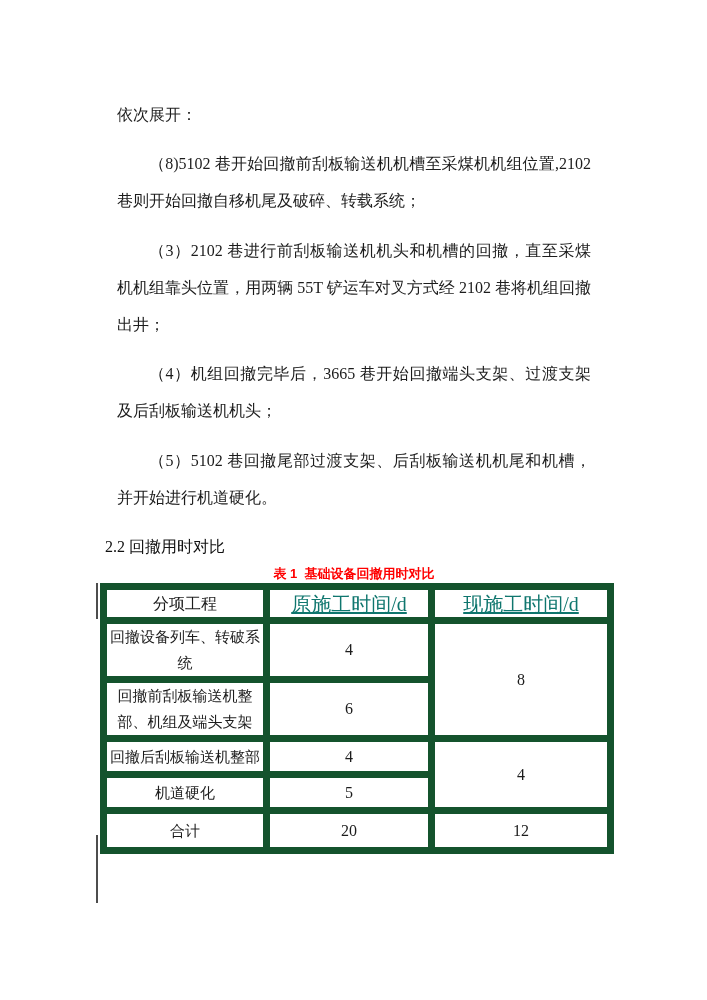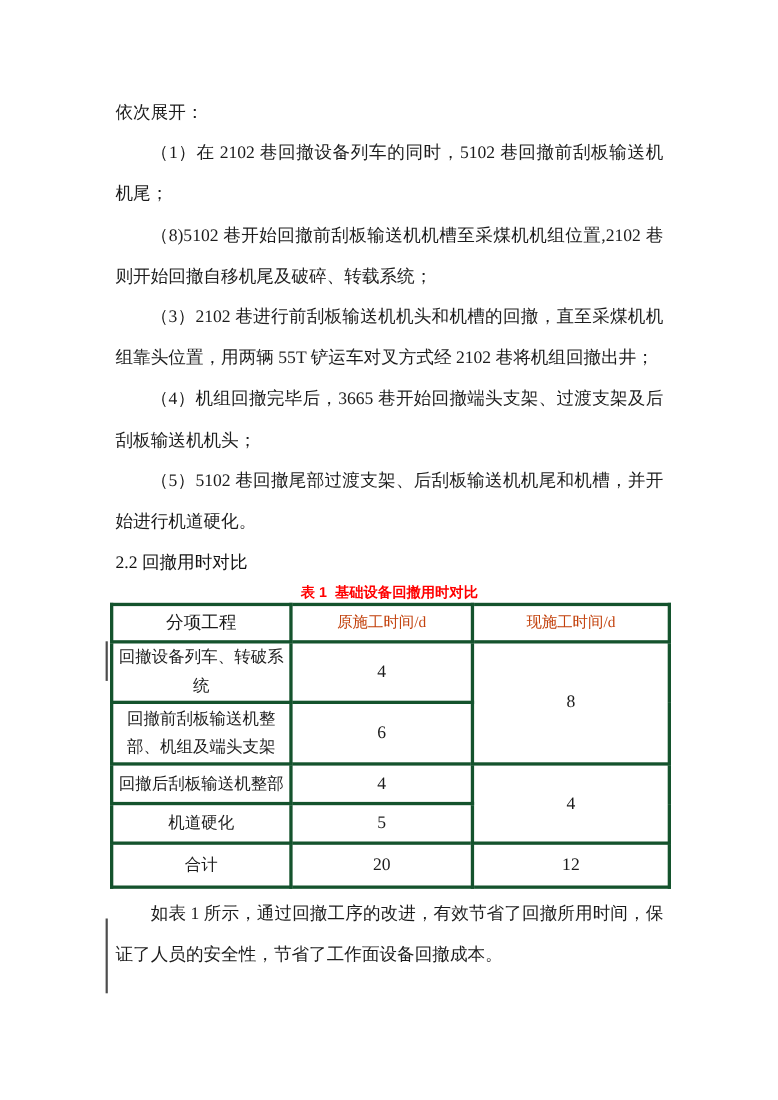--- a/index.html
+++ b/index.html
@@ -9,21 +9,21 @@
     background:#ffffff;
     overflow:hidden;
     font-family:"Liberation Serif","DejaVu Serif",serif;
     color:#1c1c1c;
   }
   .doc {
     position:absolute;
     left:105px; top:84px; width:498px;
   }
   .para {
-    margin:0;
+    margin:12px;
     font-size:16px;
     line-height:37.2px;
     text-align:justify;
     text-justify:inter-ideograph;
     color:#1c1c1c;
   }
   .para.indent { text-indent:2em; }
   .section-heading {
     margin:0;
     font-size:16px;
@@ -46,37 +46,38 @@
     border-collapse:collapse;
     table-layout:fixed;
     margin-left:-5px;
     width:507px;
     font-size:16px;
   }
   table.cmp col.c1 { width:163px; }
   table.cmp col.c2 { width:165px; }
   table.cmp col.c3 { width:179px; }
   table.cmp th, table.cmp td {
-    border:3px solid #14532d;
+    border:7px solid #14532d;
     text-align:center;
     vertical-align:middle;
     padding:0 2px;
     font-weight:normal;
     line-height:26px;
   }
   tr.hrow  { height:34px; }
   tr.r1    { height:34px; }
   tr.r2    { height:56px; }
   tr.r3    { height:36px; }
   tr.r4    { height:36px;padding-left:48px; }
   tr.r5    { height:40px; }
   th.plain { color:#1c1c1c; font-size:16px; }
   th.red {
-    color:#c2410c;
-    font-size:14px;
+    color:#0f766e;
+    text-decoration:underline;
+    font-size:20px;
   }
   td.lbl { font-size:15px; }
   .closing { margin-top:4px; }
   .change-bar {
     position:absolute;
     left:96px;
     width:2px;
     background:#4d4d4d;
   }
   .bar1 { top:583px; height:36px; }
@@ -86,21 +87,20 @@
 <body>
 
 <div class="page">
 
   <div class="change-bar bar1"></div>
   <div class="change-bar bar2"></div>
 
   <div class="doc">
 
     <p class="para">依次展开：</p>
-    <p class="para indent">（1）在 2102 巷回撤设备列车的同时，5102 巷回撤前刮板输送机机尾；</p>
     <p class="para indent">（8)5102 巷开始回撤前刮板输送机机槽至采煤机机组位置,2102 巷则开始回撤自移机尾及破碎、转载系统；</p>
     <p class="para indent">（3）2102 巷进行前刮板输送机机头和机槽的回撤，直至采煤机机组靠头位置，用两辆 55T 铲运车对叉方式经 2102 巷将机组回撤出井；</p>
     <p class="para indent">（4）机组回撤完毕后，3665 巷开始回撤端头支架、过渡支架及后刮板输送机机头；</p>
     <p class="para indent">（5）5102 巷回撤尾部过渡支架、后刮板输送机机尾和机槽，并开始进行机道硬化。</p>
 
     <p class="section-heading">2.2 回撤用时对比</p>
 
     <p class="table-caption">表 1  基础设备回撤用时对比</p>
 
     <table class="cmp">
@@ -134,16 +134,15 @@
           <td>5</td>
         </tr>
         <tr class="r5">
           <td class="lbl">合计</td>
           <td>20</td>
           <td>12</td>
         </tr>
       </tbody>
     </table>
 
-    <p class="para indent closing">如表 1 所示，通过回撤工序的改进，有效节省了回撤所用时间，保证了人员的安全性，节省了工作面设备回撤成本。</p>
 
   </div>
 </div>
 
 </body></html>

